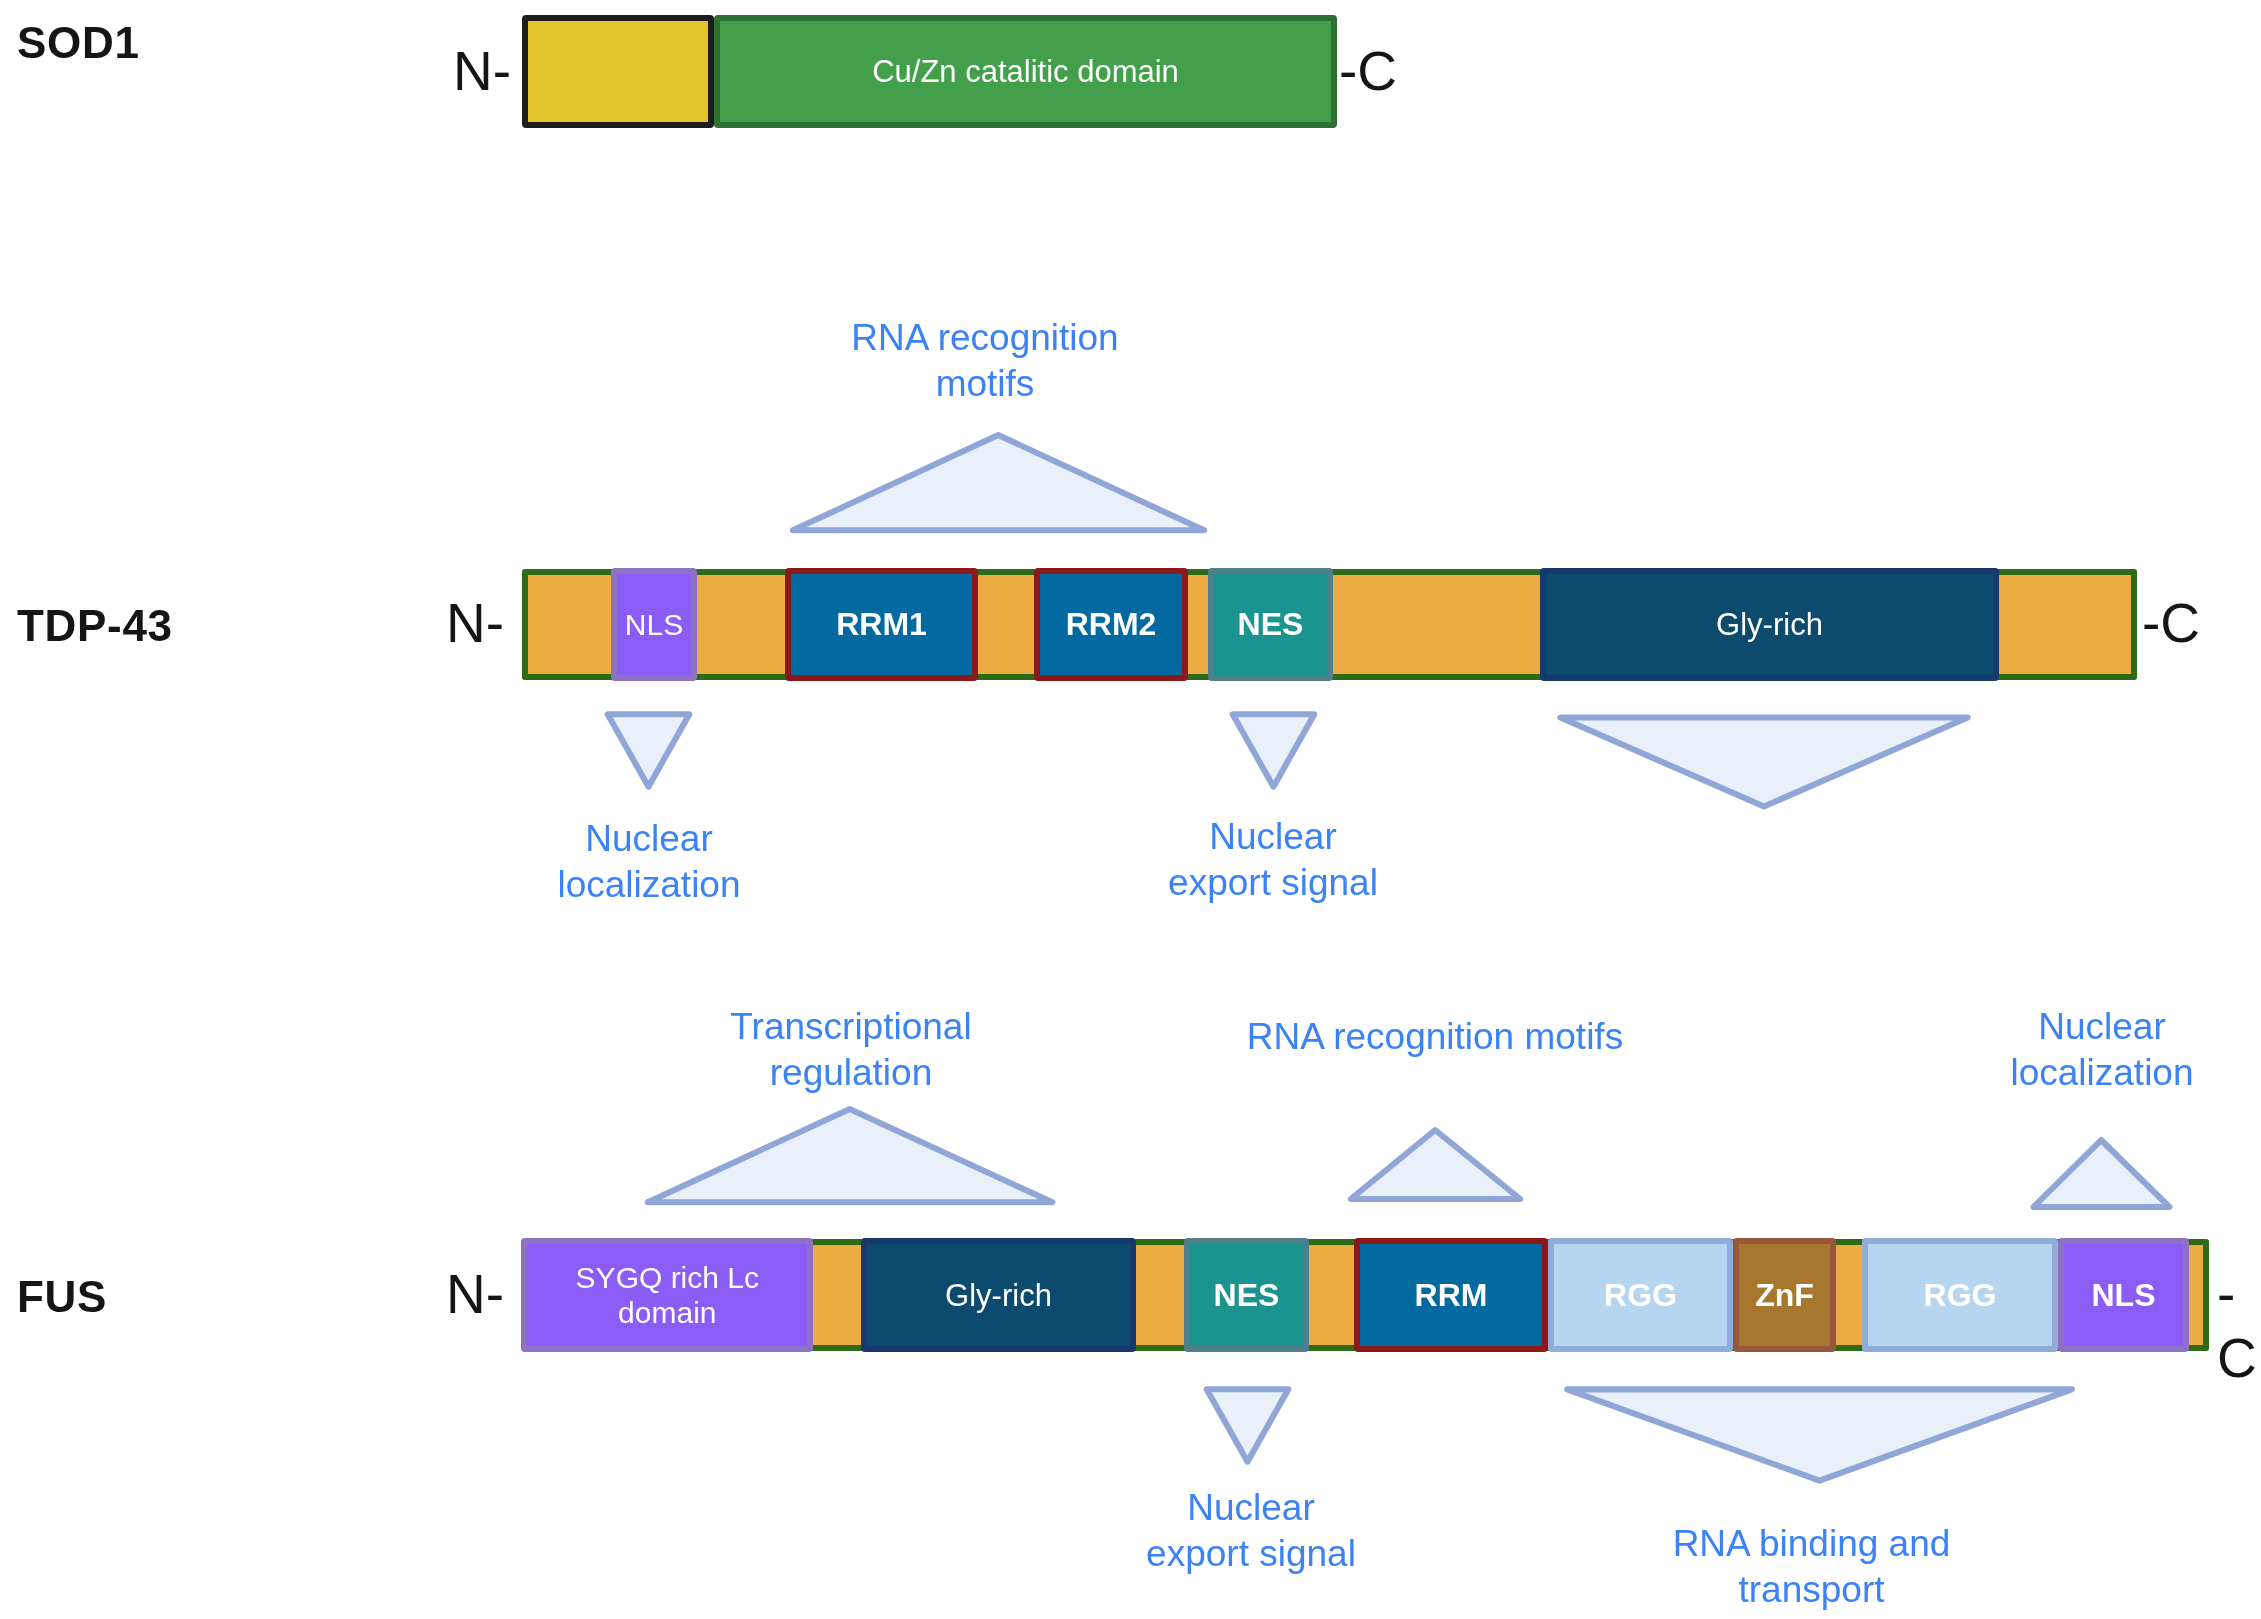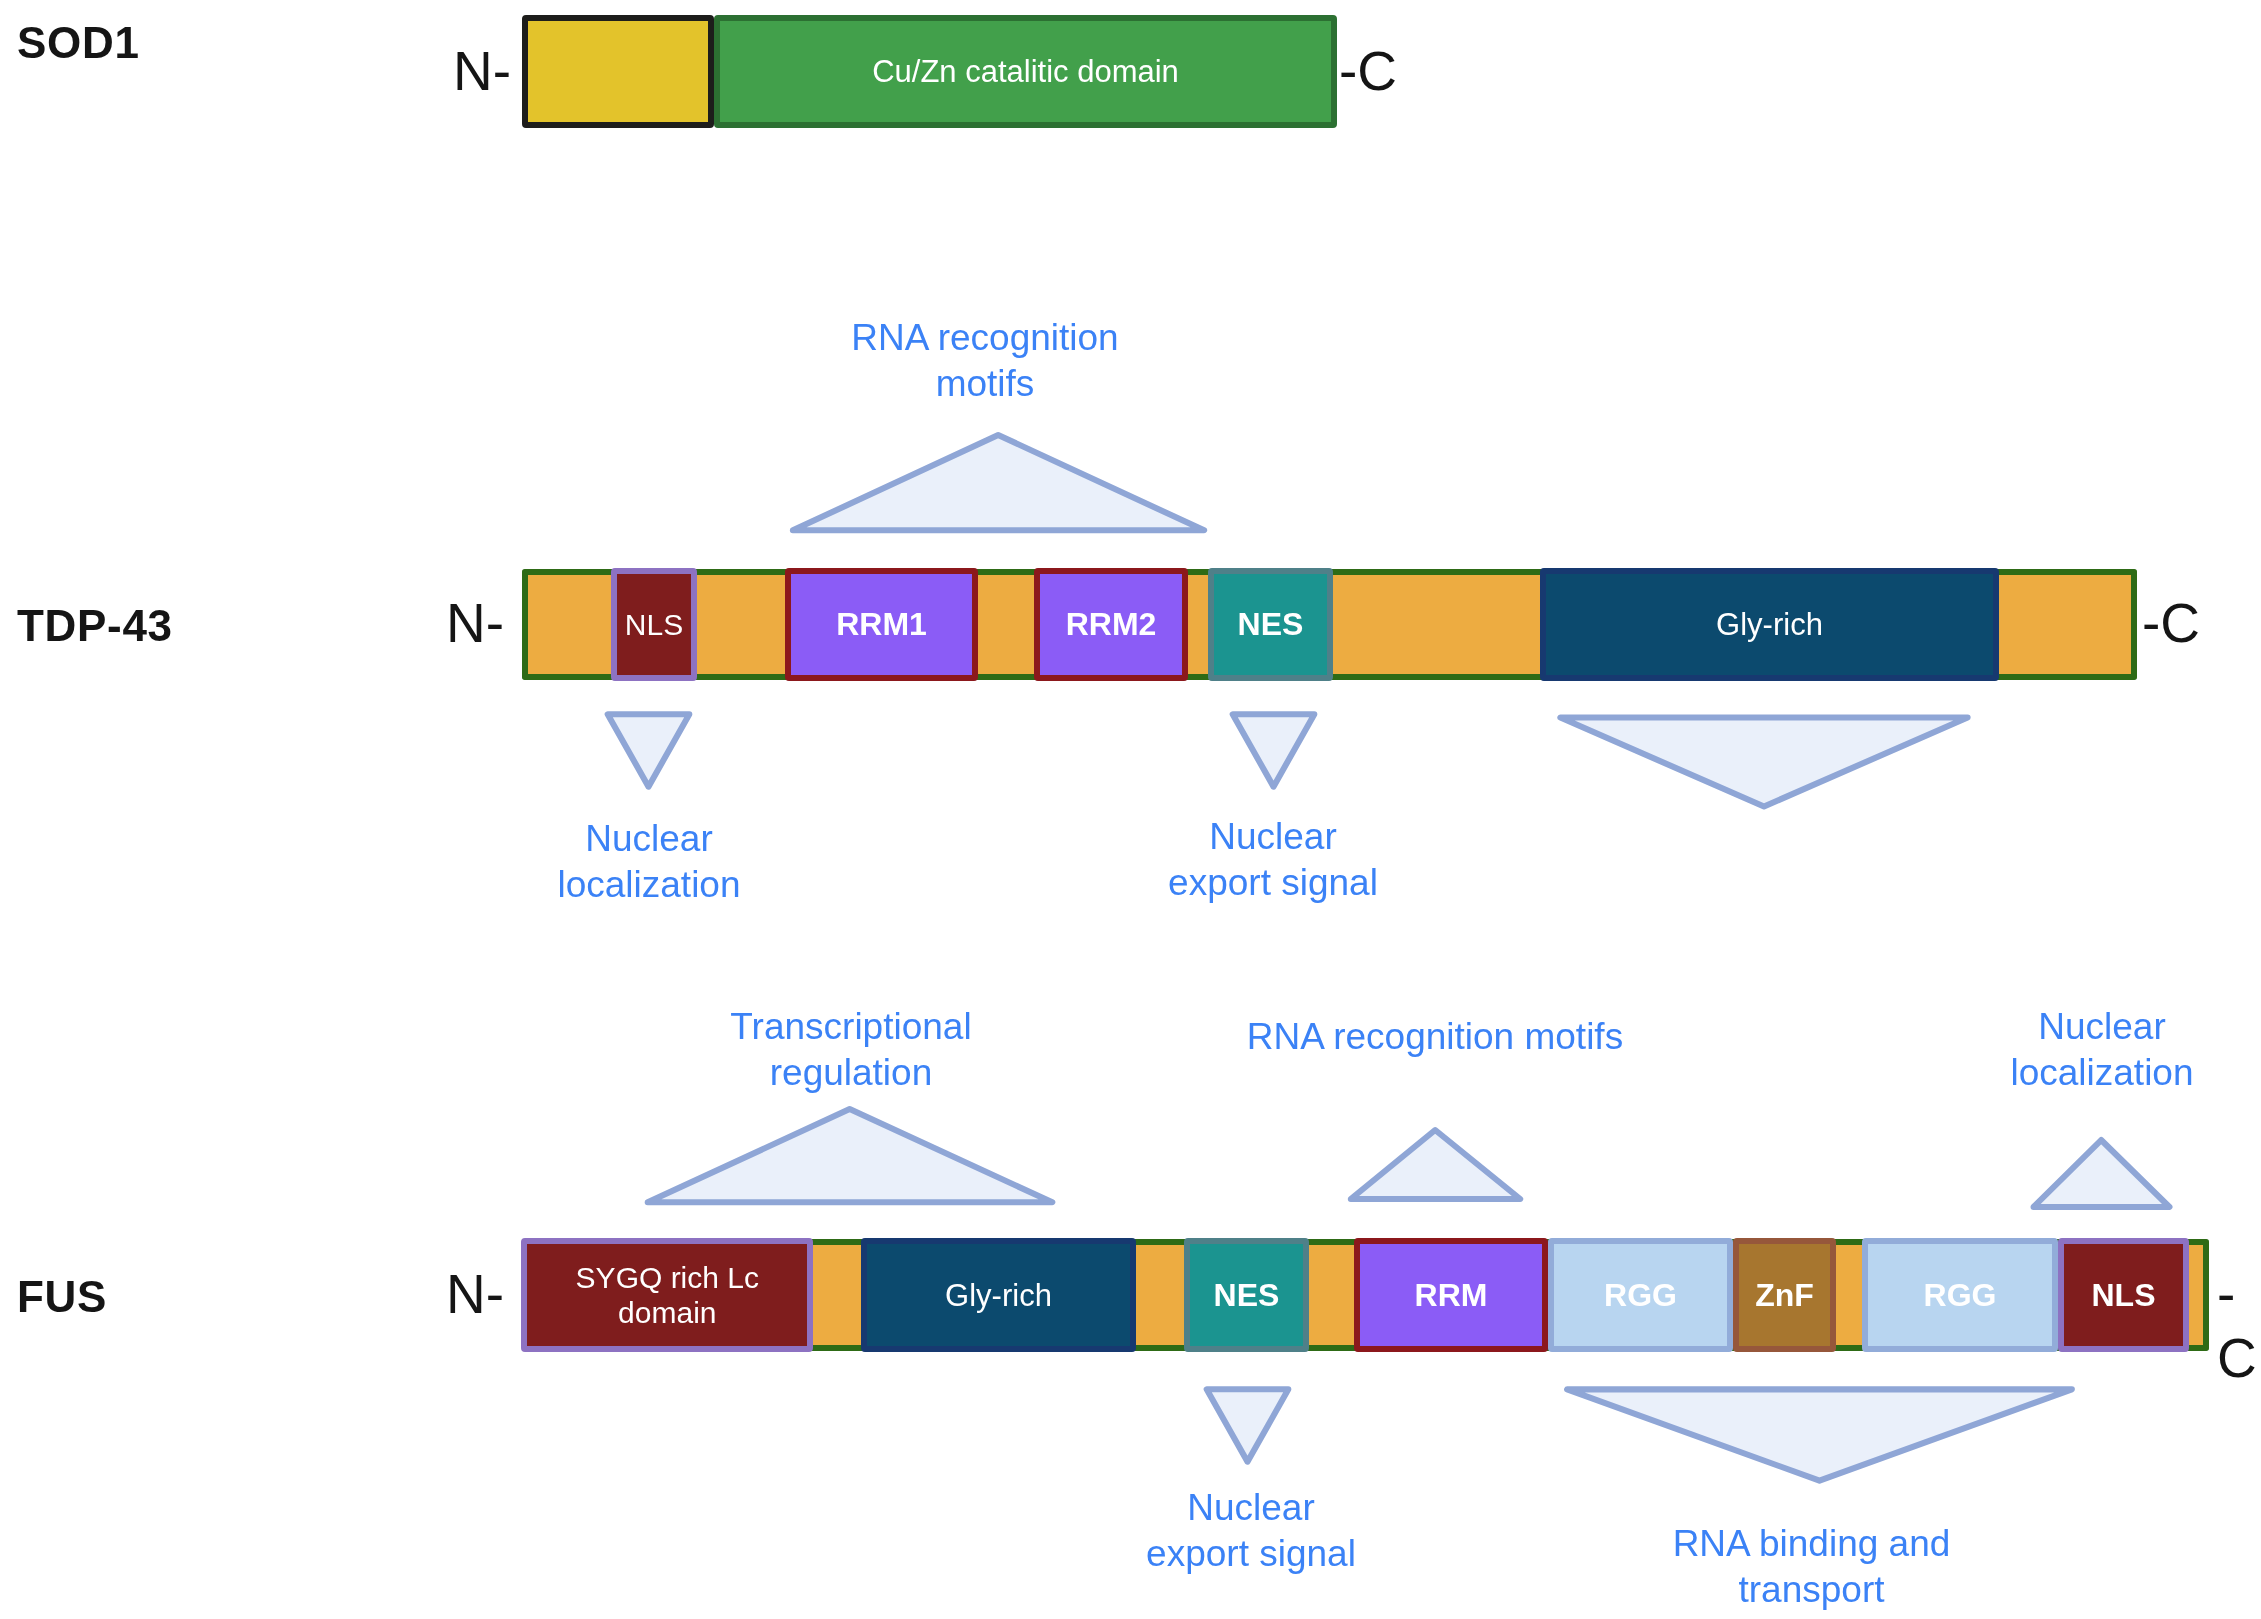--- a/index.html
+++ b/index.html
@@ -15,22 +15,22 @@
   }
   .bar.noborder{border:none;background:transparent;text-decoration:underline;}
   .dom{
     position:absolute;top:-6.7px;bottom:-6.7px;box-sizing:border-box;
     border:6.7px solid;border-radius:4px;
     display:flex;align-items:center;justify-content:center;
     color:#ffffff;text-align:center;font-size:31px;line-height:35px;
   }
   .dom.b{font-weight:700;font-size:32px;}
   .dom.small{font-size:30px;}
-  .seg-magenta{background:#7f1d1d;border-color:#8D72C2;}
-  .seg-red{background:#8b5cf6;border-color:#8C181C;}
+  .seg-magenta{background:#8b5cf6;border-color:#8D72C2;}
+  .seg-red{background:#0369a1;border-color:#8C181C;}
   .seg-teal{background:#1B9490;border-color:#4F8089;}
   .seg-blue{background:#0c4a6e;border-color:#173970;}
   .seg-lblue{background:#B8D5F0;border-color:#92ACD9;}
   .seg-brown{background:#A7762F;border-color:#96573B;}
   .seg-yellow{background:#E3C32B;border-color:#1D1D1B;}
   .seg-green{background:#42A04B;border-color:#2C7032;}
   .ann{
     position:absolute;font-size:37px;line-height:46px;color:#3b82f6;
     text-align:center;
   }

